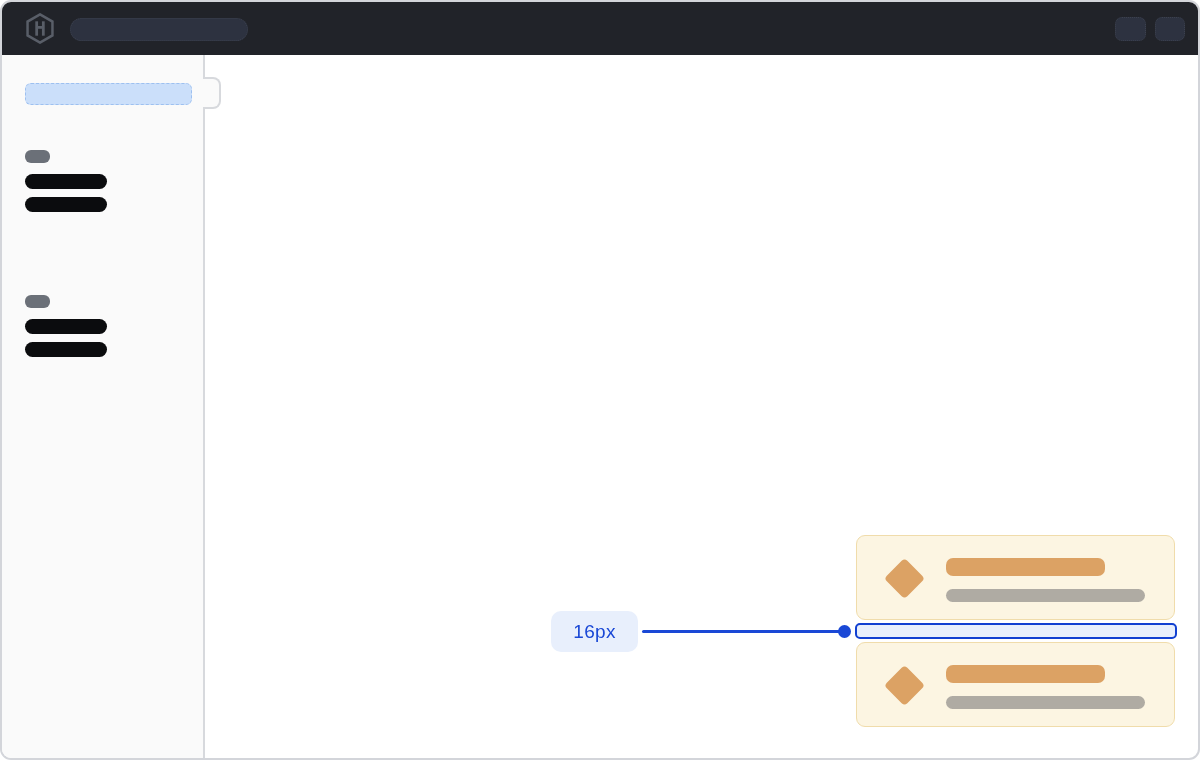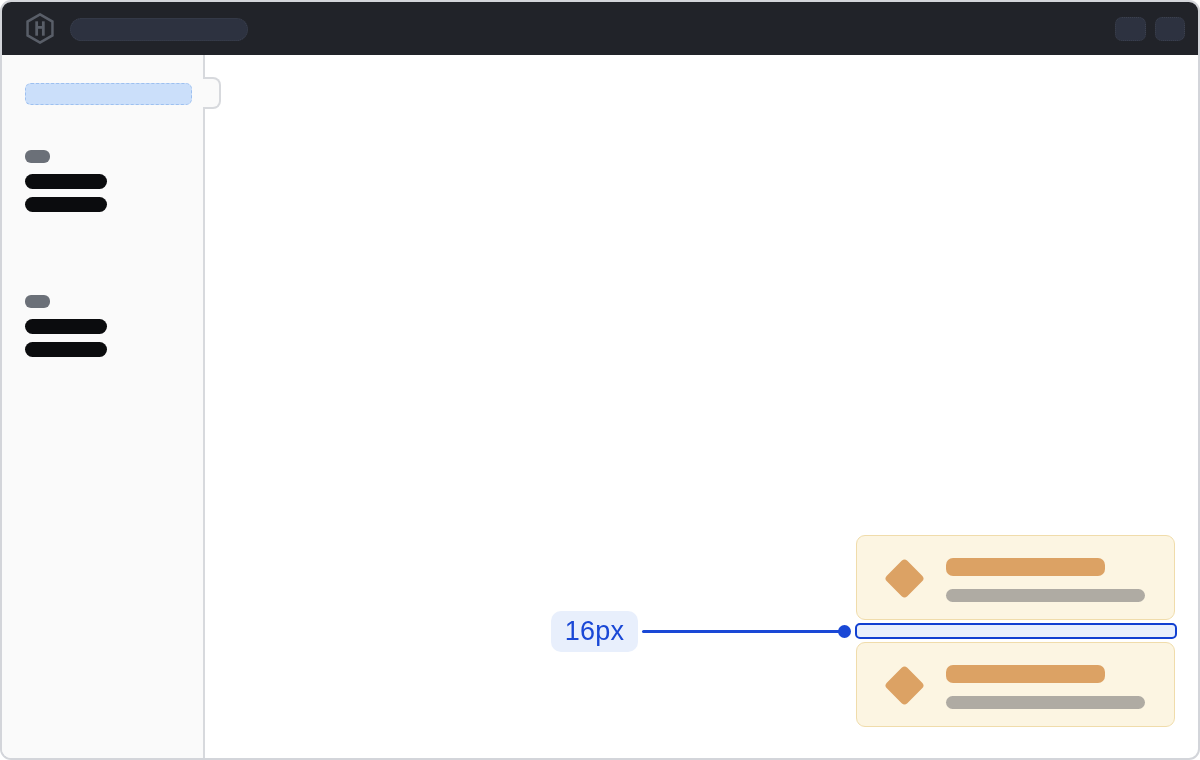--- a/index.html
+++ b/index.html
@@ -148,21 +148,21 @@
     background: var(--accent-bg, #e8effc);
     border: 2.5px solid var(--gap-border, #1140d1);
   }
   .spacing-label {
     position: absolute;
     left: 549px; top: 609px;
     width: 87px; height: 41px;
     border-radius: 10px;
     background: var(--accent-bg, #e8effc);
     color: var(--accent, #1a48d6);
-    font-size: 27px;
+    font-size: 19px;
     font-weight: 500;
     line-height: 41px;
     text-align: center;
     letter-spacing: 0.3px;
   }
   .spacing-line {
     position: absolute;
     left: 640px; top: 628px;
     width: 203px; height: 2.5px;
     border-radius: 2px;

